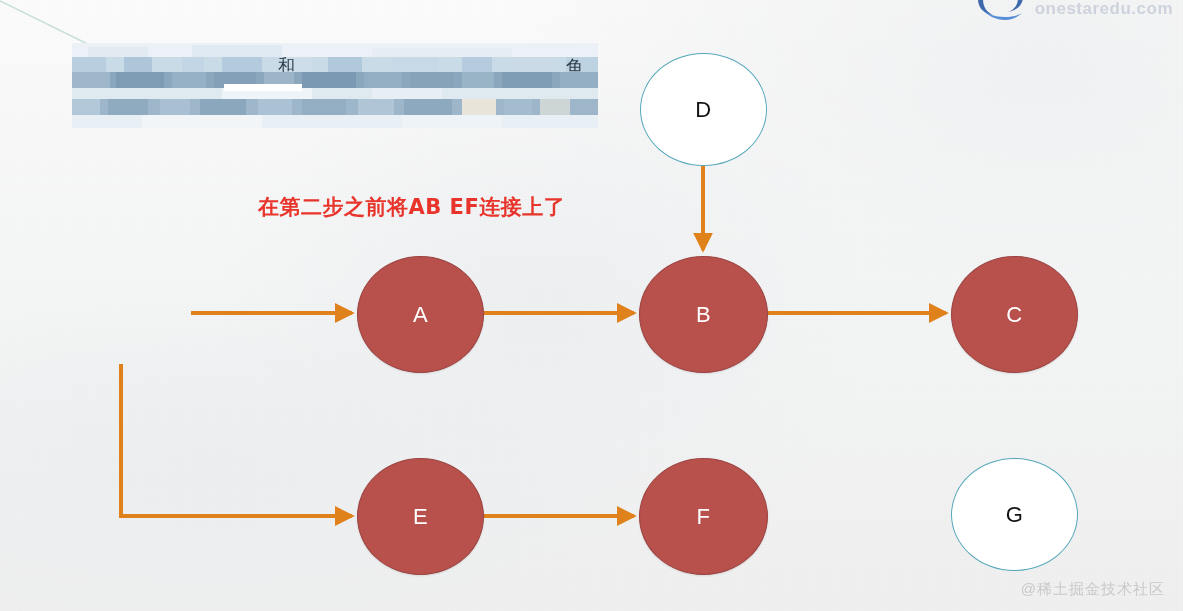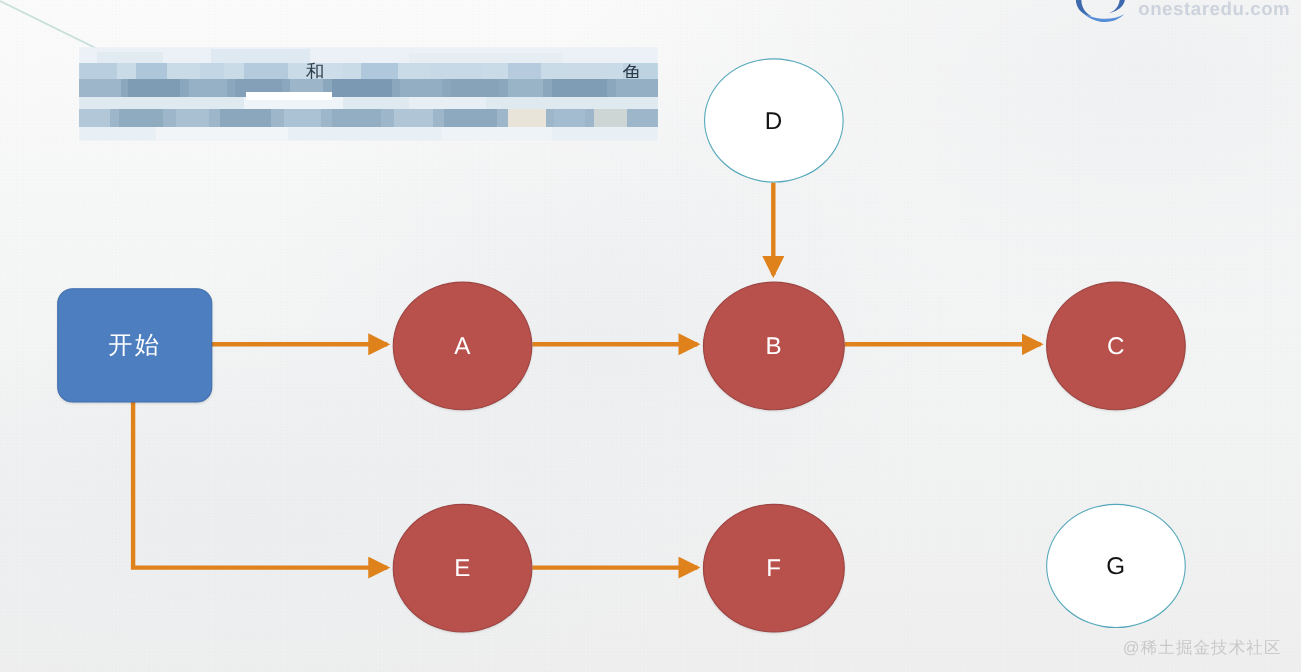--- a/index.html
+++ b/index.html
@@ -255,24 +255,22 @@
 
     <g>
       <path d="M 121 364 L 121 516 L 352 516" fill="none" stroke="#e0821c" stroke-width="4" marker-end="url(#arrow)"></path>
     </g>
 
     <g>
       <line x1="484" y1="516" x2="634" y2="516" stroke="#e0821c" stroke-width="4" marker-end="url(#arrow)"></line>
     </g>
   </svg>
 
-
-  <div class="start-box">
-    <span>开始</span>
-  </div>
+  <div class="annotation">在第二步之前将AB EF连接上了</div>
+
 
   <div class="node filled" style="left:357px; top:256px; width:127px; height:117px;">
     <span>A</span>
   </div>
   <div class="node filled" style="left:639px; top:256px; width:129px; height:117px;">
     <span>B</span>
   </div>
   <div class="node filled" style="left:951px; top:256px; width:127px; height:117px;">
     <span>C</span>
   </div>

